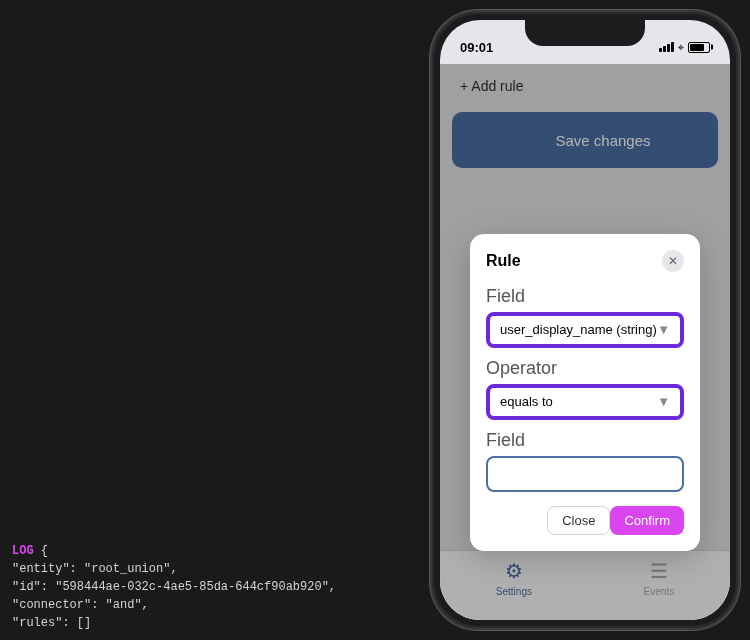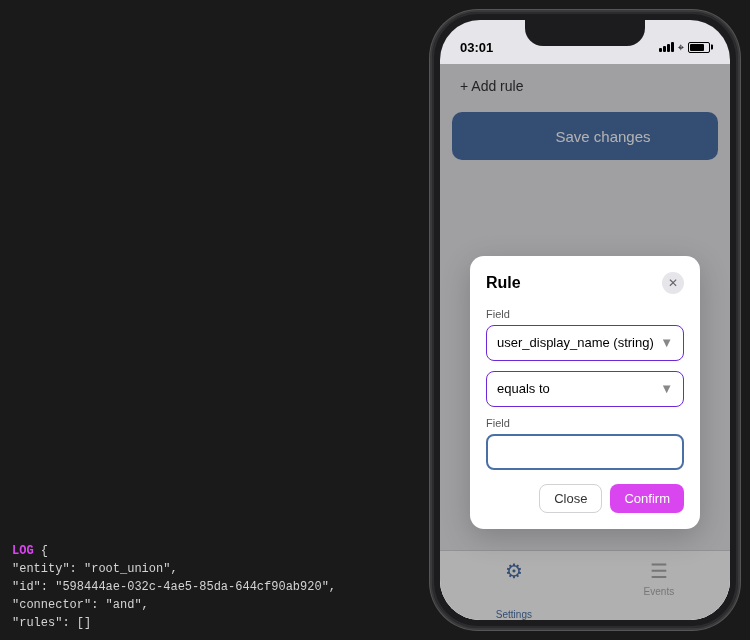--- a/index.html
+++ b/index.html
@@ -157,21 +157,21 @@
       background: none;
       border: none;
     }
 
     
     .save-changes-btn {
       position: absolute;
       top: 48px;
       left: 12px;
       right: 12px;
-      height: 48px;
+      height: 56px;
       background: #4a6fa5;
       border-radius: 10px;
       display: flex;
       align-items: center;
       justify-content: center;
       cursor: pointer;
       border: none;
       padding-left: 36px;
     }
 
@@ -226,29 +226,29 @@
       display: flex;
       align-items: center;
       justify-content: center;
       cursor: pointer;
       border: none;
       font-size: 12px;
       color: #666;
     }
 
     .modal-field-label {
-      font-size: 11px;
+      font-size: 18px;
       color: #555;
       margin-bottom: 5px;
     }
 
     .modal-select {
       width: 100%;
       height: 36px;
-      border: 1px solid #6d28d9;
+      border: 4px solid #6d28d9;
       border-radius: 8px;
       background: white;
       padding: 0 10px;
       font-size: 13px;
       color: #000;
       display: flex;
       align-items: center;
       justify-content: space-between;
       margin-bottom: 10px;
       cursor: pointer;
@@ -271,21 +271,21 @@
       background: white;
       padding: 0 10px;
       font-size: 13px;
       outline: none;
       margin-bottom: 14px;
     }
 
     .modal-actions {
       display: flex;
       justify-content: flex-end;
-      gap: 8px;
+      gap: 0;
     }
 
     .close-btn {
       padding: 6px 14px;
       border: 1px solid #d1d1d6;
       border-radius: 8px;
       background: white;
       font-size: 13px;
       color: #333;
       cursor: pointer;
@@ -327,21 +327,21 @@
     .tab-icon {
       font-size: 20px;
     }
 
     .tab-icon.settings { color: #4a6fa5; }
     .tab-icon.events { color: #aaa; }
 
     .tab-label {
       font-size: 10px;
     }
-    .tab-label.active { color: #4a6fa5; margin-top: 23px; }
+    .tab-label.active { color: #4a6fa5; }
     .tab-label.inactive { color: #aaa; }
 
     
     .log-panel {
       position: absolute;
       left: 0;
       bottom: 0;
       width: 420px;
       padding: 8px 12px;
     }
@@ -377,21 +377,21 @@
     <span class="log-text">  "rules": []</span>
   </div>
 </div>
 
 <div class="phone-frame">
   <div class="phone-screen">
 
     <div class="notch"></div>
 
     <div class="status-bar">
-      <span class="status-time">03:01</span>
+      <span class="status-time">09:01</span>
       <div class="status-icons">
         <div class="signal-bars">
           <div class="signal-bar" style="height:4px;"></div>
           <div class="signal-bar" style="height:6px;"></div>
           <div class="signal-bar" style="height:8px;"></div>
           <div class="signal-bar" style="height:10px;"></div>
         </div>
         <span class="wifi-icon">⌖</span>
         <div class="battery-icon">
           <div class="battery-fill"></div>
@@ -421,20 +421,21 @@
           </div>
 
           
           <div class="modal-field-label">Field</div>
           <div class="modal-select">
             <span>user_display_name (string)</span>
             <span class="select-chevron">▼</span>
           </div>
 
           
+          <div class="modal-field-label">Operator</div>
           <div class="modal-select">
             <span>equals to</span>
             <span class="select-chevron">▼</span>
           </div>
 
           
           <div class="modal-field-label">Field</div>
           <input class="modal-input" type="text" placeholder="" style="">
 
           

